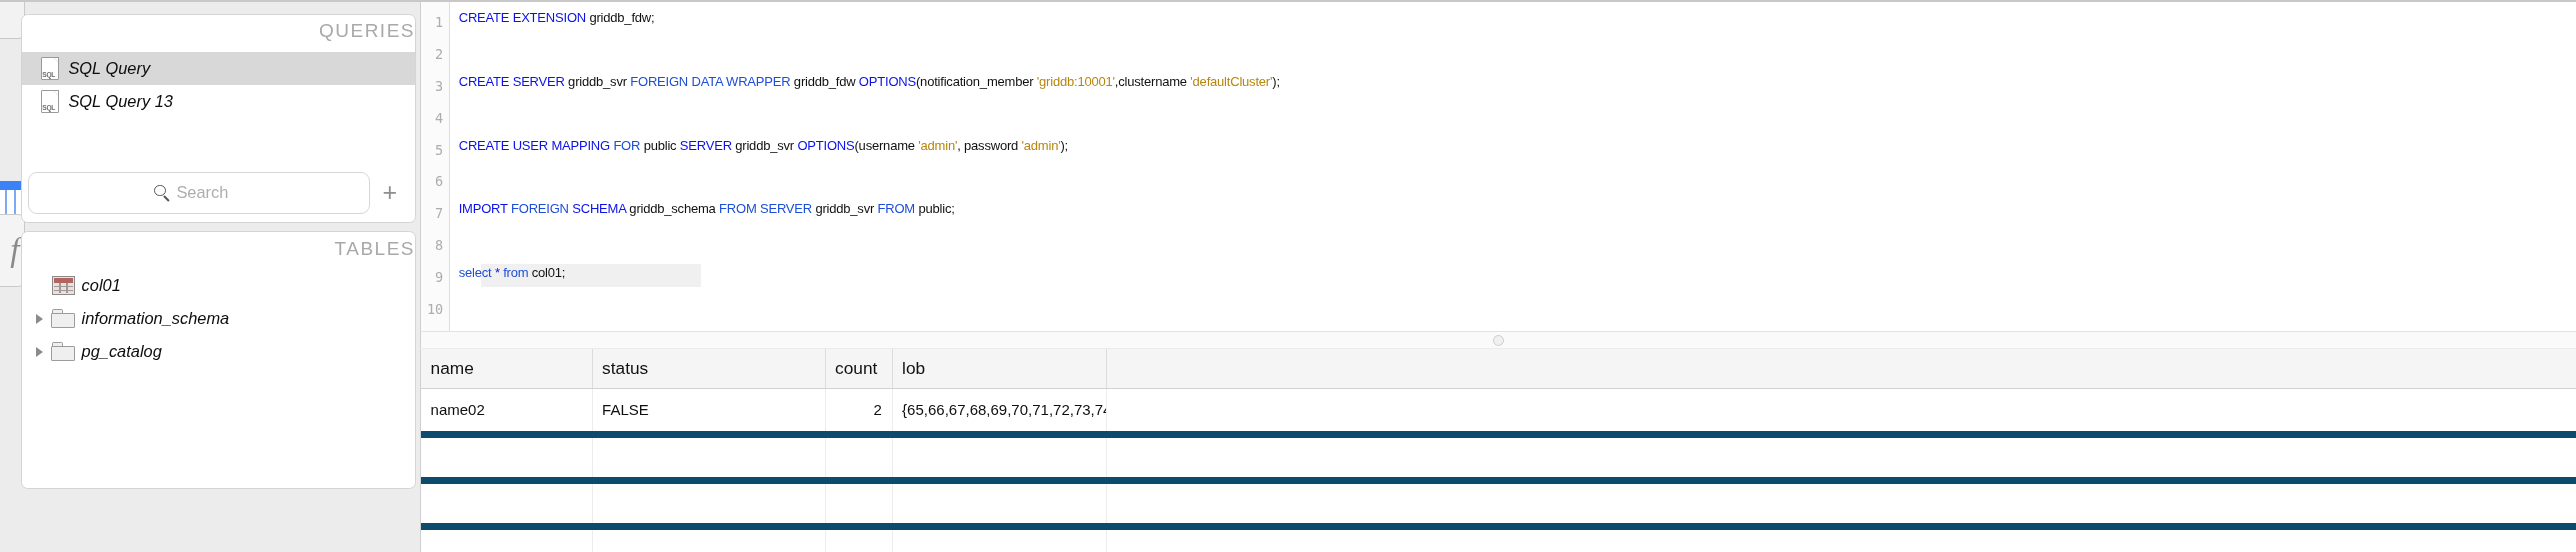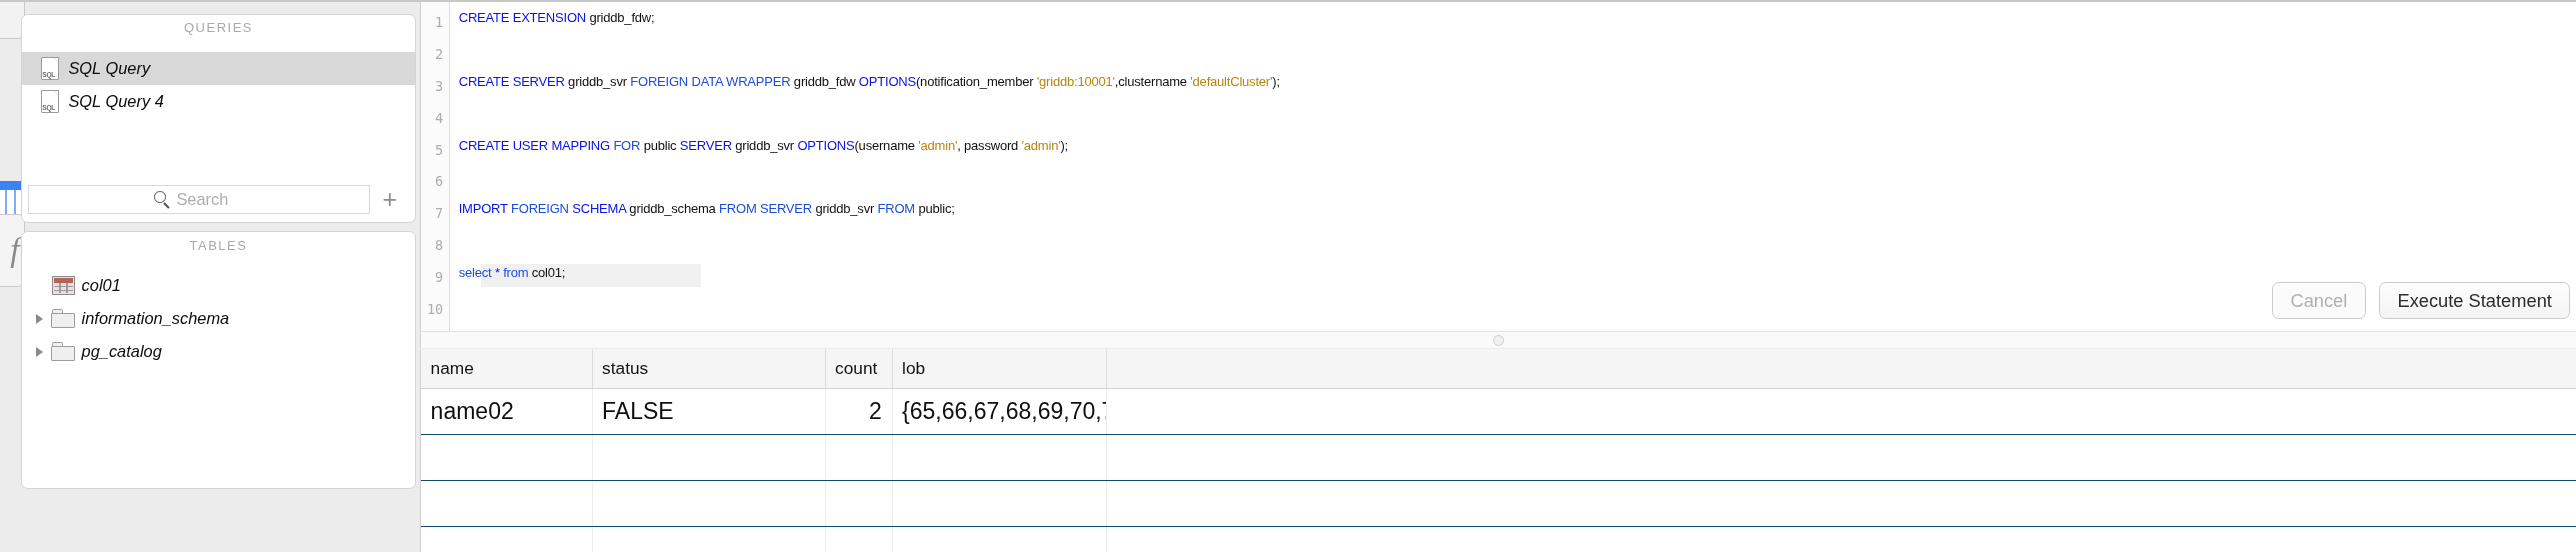--- a/index.html
+++ b/index.html
@@ -65,22 +65,22 @@
     border: 1px solid #d4d4d4;
     border-radius: 6.7px;
     box-sizing: border-box;
     overflow: hidden;
   }
   #queries-panel { left: 21px; top: 13.5px; width: 395px; height: 209px; }
   #tables-panel  { left: 21px; top: 231px; width: 395px; height: 258px; }
 
   .panel-title {
     position: absolute; right: 0; top: 5.8px; width: 100%;
-    text-align: center;
-    font-size: 13px; letter-spacing: 1.5px;
+    text-align: right;
+    font-size: 19px; letter-spacing: 1.5px;
     color: #a9a9a9; font-weight: 400;
     user-select: none;
   }
 
   .tree {
     position: absolute; left: 0; top: 37px; width: 100%;
   }
   .tree-row {
     display: flex; align-items: center;
     height: 33px;
@@ -159,22 +159,22 @@
     border: 1.7px solid #9c9c9c; border-radius: 1px;
     background: #efefef; box-sizing: border-box;
   }
 
   
   .search-row {
     position: absolute; left: 0; bottom: 7.7px; width: 100%;
     display: flex; align-items: center; padding: 0 5.8px; box-sizing: border-box;
   }
   .search-box {
-    flex: 1 1 auto; height: 29px;
-    border: 1px solid #d6d6d6; border-radius: 0;
+    flex: 1 1 auto; height: 42px;
+    border: 1px solid #d6d6d6; border-radius: 9px;
     background: #fff;
     display: flex; align-items: center; justify-content: center;
     gap: 5.8px;
     box-sizing: border-box;
     padding-right: 15.4px;
   }
   .search-ico { width: 16.4px; height: 16.4px; position: relative; }
   .search-ico .c {
     position: absolute; left: 0; top: 0; width: 11.6px; height: 11.6px;
     border: 1.9px solid #555; border-radius: 50%; box-sizing: border-box;
@@ -284,23 +284,23 @@
     border-right: 1px solid #dcdcdc;
     font-weight: 400;
     font-size: 17.3px;
     color: #121212;
     text-align: left;
     padding: 0 9.6px;
     box-sizing: border-box;
   }
   .rtable td {
     height: 46px;
-    border-bottom: 1px solid #0c4a6e;
+    border-bottom: 7px solid #0c4a6e;
     border-right: 1px solid #ededed;
-    font-size: 23px;
+    font-size: 15px;
     color: #0f0f0f;
     padding: 0 9.6px;
     box-sizing: border-box;
     vertical-align: middle;
     white-space: nowrap;
     overflow: hidden;
   }
   .rtable td.num { text-align: right; }
   .col-name { width: 171px; }
   .col-status { width: 233px; }
@@ -350,21 +350,21 @@
 
       <div class="tree-row">
         <span class="icon-slot">
           <span class="sqlfile">
             <span class="body"></span>
             <span class="fold"></span>
             <span class="fold2"></span>
             <span class="tag">SQL</span>
           </span>
         </span>
-        <span class="tree-label">SQL Query 4</span>
+        <span class="tree-label">SQL Query 13</span>
       </div>
     </div>
 
     <div class="search-row">
       <div class="search-box">
         <span class="search-ico">
           <span class="c"></span>
             <span class="h"></span>
         </span>
         <span class="search-ph">Search</span>
@@ -438,24 +438,20 @@
     <div class="code">
       <div class="hl-line" style="top:262px; width:220px"></div>
 
       <div class="code-line" style="top:9.6px"><span class="kw">CREATE EXTENSION</span> griddb_fdw;</div>
       <div class="code-line" style="top:73px"><span class="kw">CREATE SERVER</span> griddb_svr <span class="kw2">FOREIGN DATA WRAPPER</span> griddb_fdw <span class="kw">OPTIONS</span>(notification_member <span class="str">'griddb:10001'</span>,clustername <span class="str">'defaultCluster'</span>);</div>
       <div class="code-line" style="top:137px"><span class="kw">CREATE USER MAPPING <span class="kw2">FOR</span></span> public <span class="kw">SERVER</span> griddb_svr <span class="kw">OPTIONS</span>(username <span class="str">'admin'</span>, password <span class="str">'admin'</span>);</div>
       <div class="code-line" style="top:200px"><span class="kw">IMPORT <span class="kw2">FOREIGN</span> SCHEMA</span> griddb_schema <span class="kw2">FROM SERVER</span> griddb_svr <span class="kw2">FROM</span> public;</div>
       <div class="code-line" style="top:264px"><span class="kw2">select</span> <span class="kw">*</span> <span class="kw2">from</span> col01;</div>
     </div>
 
-    <div class="editor-actions">
-      <div class="btn disabled">Cancel</div>
-      <div class="btn">Execute Statement</div>
-    </div>
   </div>
 
   <div id="splitter">
     <span class="grip"></span>
   </div>
 
   <div id="results">
     <table class="rtable">
       <thead>
         <tr>

